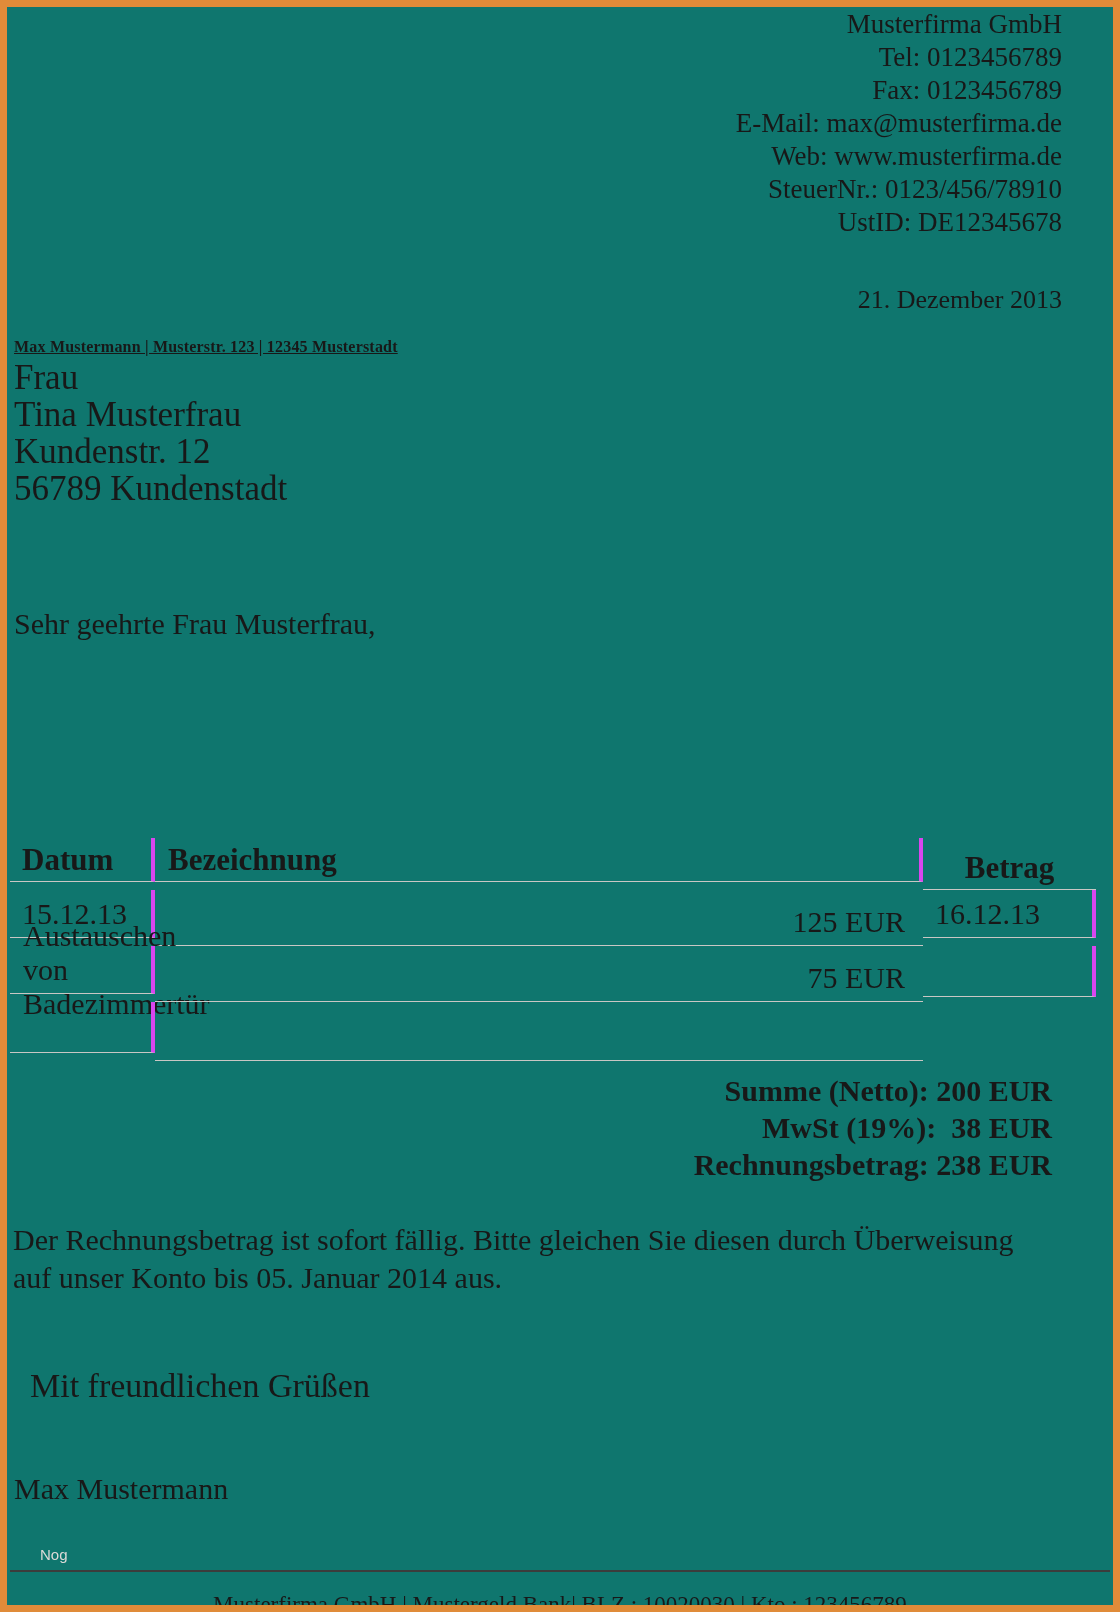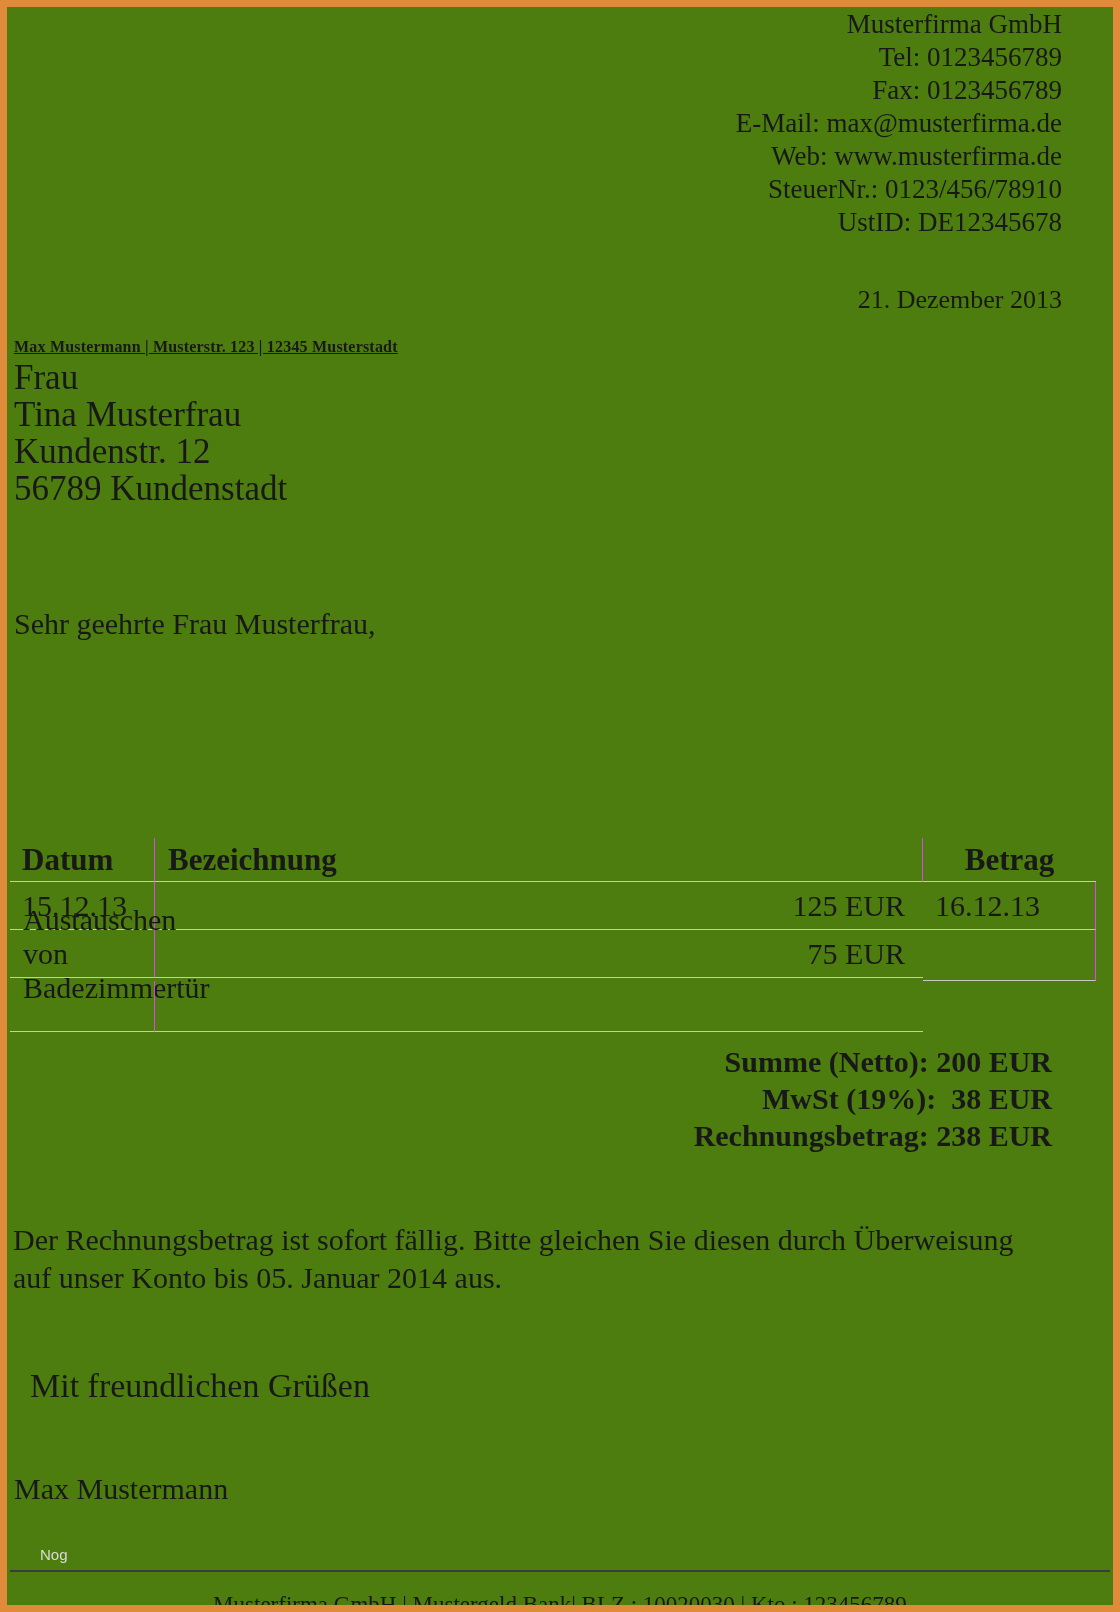--- a/index.html
+++ b/index.html
@@ -2,21 +2,21 @@
 <html><head>
 <meta charset="utf-8">
 <style>
   html, body { margin: 0; padding: 0; background: #ffffff; }
   * { box-sizing: border-box; }
 
   .page {
     position: relative;
     width: 1120px;
     height: 1612px;
-    background: #4d7c0f;
+    background: #0f766e;
     border: 7px solid #e08b39;
     font-family: "Liberation Serif", "DejaVu Serif", serif;
     color: #181818;
     overflow: hidden;
   }
 
   .abs { position: absolute; }
 
   .company-block {
     top: 1px; right: 51px;
@@ -64,23 +64,23 @@
     grid-template-columns: 145px 1fr 173px;
   }
   .t-cell {
     border-bottom: 1px solid #c9c7c4;
     font-size: 30px;
     display: flex;
     align-items: center;
     height: 48px;
     padding: 0 0 0 13px;
   }
-  .t-cell.c1, .t-cell.c2 { border-right: 1px solid #d946ef; }
+  .t-cell.c1, .t-cell.c2 { border-right: 4px solid #d946ef; }
   .t-cell.c1 { padding-left: 12px; }
-  .t-cell.c3 { justify-content: flex-end; padding: 0 18px 0 0; }
+  .t-cell.c3 { justify-content: flex-end; padding: 0 18px 0 0; margin-top: 8px; }
   .t-head .t-cell { font-weight: bold; font-size: 31px; height: 44px; }
   .t-head .t-cell.c3 { justify-content: center; padding: 0; }
 
   .t-summary {
     text-align: right;
     padding: 11px 44px 0 0;
     font-weight: bold;
     font-size: 30px;
     line-height: 37px;
     white-space: pre-wrap;

